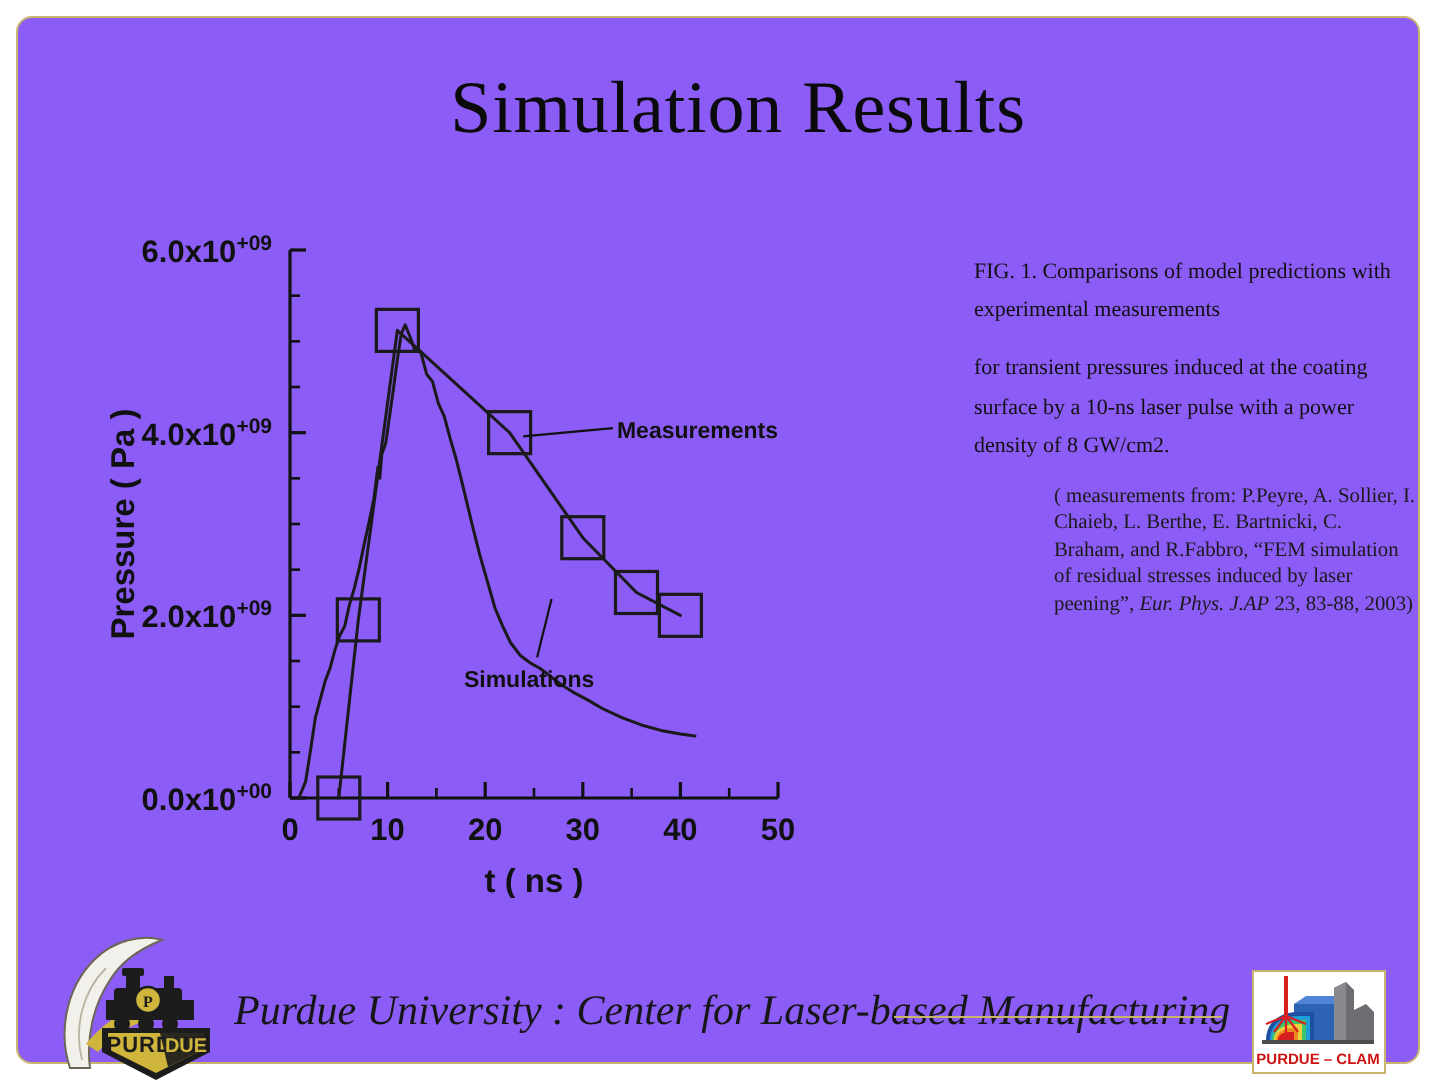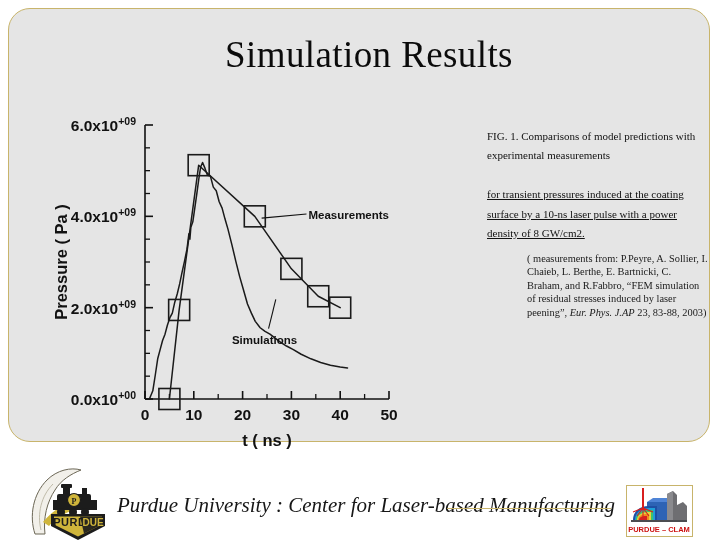--- a/index.html
+++ b/index.html
@@ -6,25 +6,25 @@
   body{
     width:720px;height:540px;
     background:#ffffff;
     font-family:"Liberation Serif", serif;
     overflow:hidden;
     position:relative;
   }
   #slide{
     position:absolute;
     left:8px;top:8px;
-    width:702px;height:434px;
+    width:702px;height:524px;
     border:1.6px solid #C8B46B;
-    border-radius:22px;
+    border-radius:8px;
     box-sizing:border-box;
-    background:#e5e5e5;
+    background:#8b5cf6;
   }
 
   
   #title{
     position:absolute;
     left:0;top:24px;width:720px;
     text-align:center;
     font-family:"Liberation Serif", serif;
     font-size:37px;
     font-weight:400;
@@ -46,21 +46,21 @@
     left:478px;top:118px;
     width:222px;
   }
   #caption-main{
     font-family:"Liberation Serif", serif;
     font-size:11px;
     line-height:19.2px;
     color:#111;
     text-align:left;
   }
-  #caption-main .para2{display:block;margin-top:20px;text-decoration:underline;}
+  #caption-main .para2{display:block;margin-top:10px;}
   #citation{
     margin-top:9px;
     font-family:"Liberation Serif", serif;
     font-size:10.4px;
     line-height:13.4px;
     color:#1a1a1a;
     text-align:left;
     margin-left:40px;
   }
   #citation .ital{font-style:italic;}

